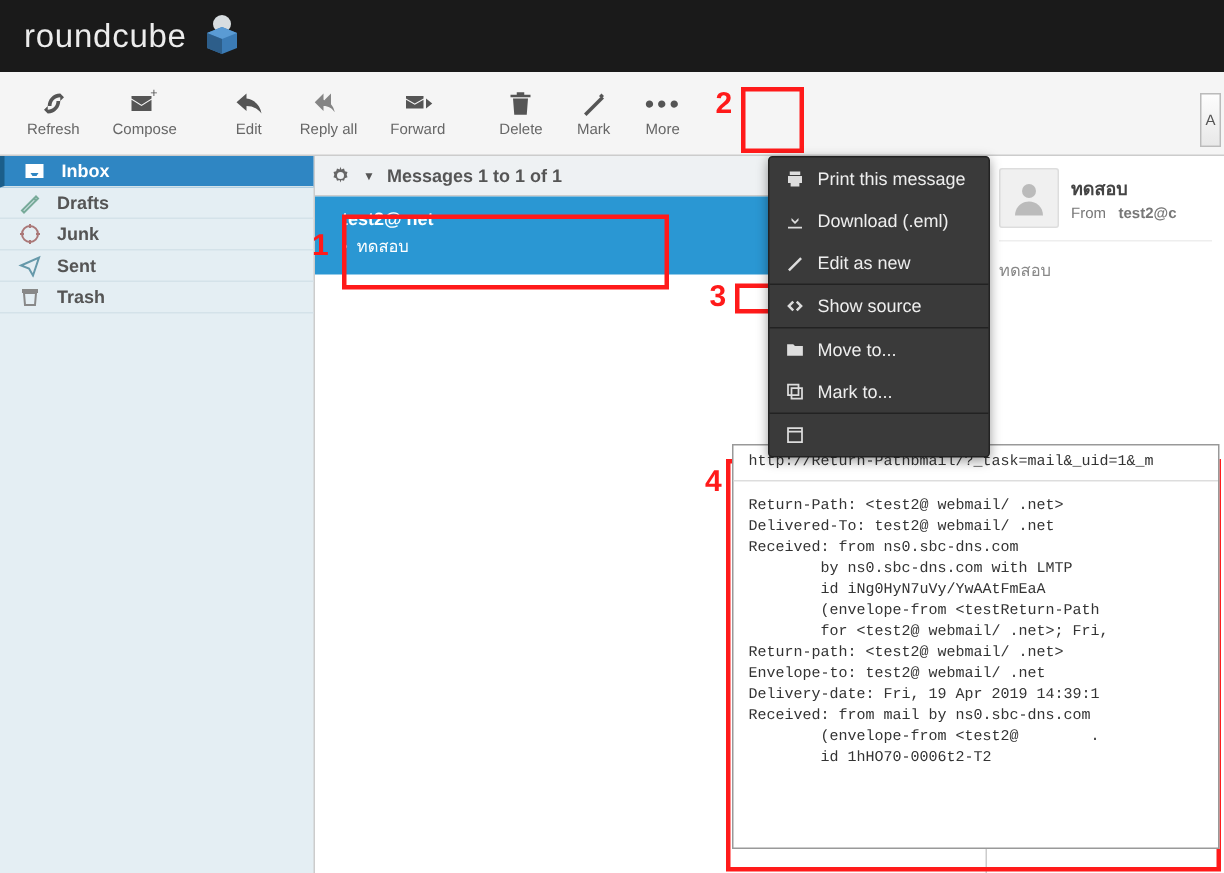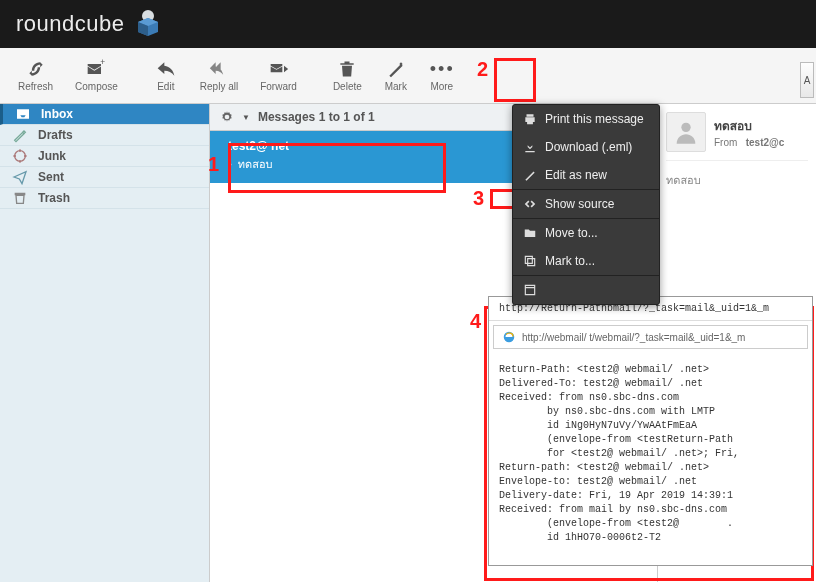--- a/index.html
+++ b/index.html
@@ -237,28 +237,20 @@
   <div class="menu-sep"></div>
   <div class="menu-item">
     <svg viewBox="0 0 24 24">
         <path d="M4 4h16v16H4zM4 8h16" fill="none" stroke="#ddd" stroke-width="2"></path>
       </svg>
   </div>
 </div>
 
 <div class="source-win">
   <div class="src-title">http://Return-Pathbmail/?_task=mail&amp;_uid=1&amp;_m</div>
-  <div class="src-addr">
-    <svg viewBox="0 0 24 24">
-        <circle cx="12" cy="12" r="9" fill="#3b9de0"></circle>
-        <path d="M6 12a6 6 0 0112 0H6z" fill="#fff"></path>
-        <path d="M7 8c4-5 12-3 12 3" fill="none" stroke="#f7b500" stroke-width="2"></path>
-      </svg>
-    <span>http://webmail/  t/webmail/?_task=mail&amp;_uid=1&amp;_m</span>
-  </div>
   <div class="src-body">Return-Path: &lt;test2@ webmail/ .net&gt;
 Delivered-To: test2@ webmail/ .net
 Received: from ns0.sbc-dns.com
         by ns0.sbc-dns.com with LMTP
         id iNg0HyN7uVy/YwAAtFmEaA
         (envelope-from &lt;testReturn-Path
         for &lt;test2@ webmail/ .net&gt;; Fri,
 Return-path: &lt;test2@ webmail/ .net&gt;
 Envelope-to: test2@ webmail/ .net
 Delivery-date: Fri, 19 Apr 2019 14:39:1

